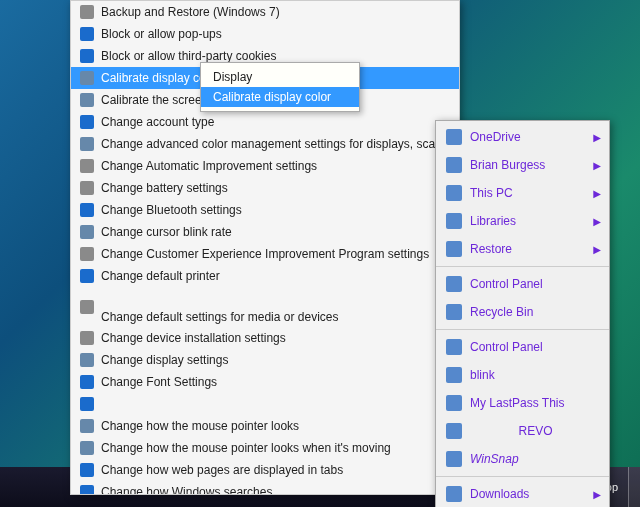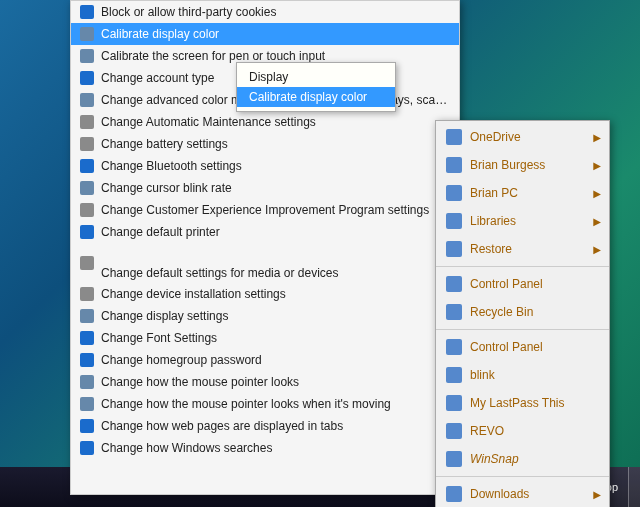--- a/index.html
+++ b/index.html
@@ -107,21 +107,20 @@
     .tooltip-menu {
       position: absolute;
       left: 200px;
       top: 62px;
       background: #fffffa;
       border: 1px solid #aaa;
       padding: 4px 0;
       z-index: 200;
       box-shadow: 2px 2px 6px rgba(0,0,0,0.3);
       min-width: 160px;
-      margin-left: 36px;
     }
 
     .tooltip-item {
       padding: 3px 12px;
       cursor: pointer;
       font-size: 12px;
       color: #222;
     }
 
     .tooltip-item:hover, .tooltip-item.active {
@@ -141,21 +140,21 @@
       box-shadow: 2px 2px 8px rgba(0,0,0,0.4);
       padding: 2px 0;
     }
 
     .right-menu-item {
       display: flex;
       align-items: center;
       padding: 4px 8px;
       cursor: pointer;
       font-size: 12px;
-      color: #a16207;
+      color: #6d28d9;
       position: relative;
     }
 
     .right-menu-item .item-icon {
       width: 20px;
       height: 20px;
       margin-right: 6px;
       flex-shrink: 0;
       display: flex;
       align-items: center;
@@ -175,20 +174,32 @@
     }
   </style>
 </head>
 <body>
 
 <div class="desktop">
 
   <div class="left-menu">
     <div class="left-menu-inner">
 
+    <div class="menu-item-left">
+          <span class="menu-icon">
+            <span style="display: inline-block; width: 14px; height: 14px; background: rgb(138, 138, 138); border-radius: 2px;"></span>
+          </span>
+          <span style="overflow: hidden; text-overflow: ellipsis;">Backup and Restore (Windows 7)</span>
+        </div>
+        <div class="menu-item-left">
+          <span class="menu-icon">
+            <span style="display: inline-block; width: 14px; height: 14px; background: rgb(26, 107, 204); border-radius: 2px;"></span>
+          </span>
+          <span style="overflow: hidden; text-overflow: ellipsis;">Block or allow pop-ups</span>
+        </div>
         <div class="menu-item-left">
           <span class="menu-icon">
             <span style="display: inline-block; width: 14px; height: 14px; background: rgb(26, 107, 204); border-radius: 2px;"></span>
           </span>
           <span style="overflow: hidden; text-overflow: ellipsis;">Block or allow third-party cookies</span>
         </div>
         <div class="menu-item-left highlighted">
           <span class="menu-icon">
             <span style="display: inline-block; width: 14px; height: 14px; background: rgb(102, 136, 170); border-radius: 2px;"></span>
           </span>
@@ -209,21 +220,21 @@
         <div class="menu-item-left">
           <span class="menu-icon">
             <span style="display: inline-block; width: 14px; height: 14px; background: rgb(102, 136, 170); border-radius: 2px;"></span>
           </span>
           <span style="overflow: hidden; text-overflow: ellipsis;">Change advanced color management settings for displays, scanners, and printers</span>
         </div>
         <div class="menu-item-left">
           <span class="menu-icon">
             <span style="display: inline-block; width: 14px; height: 14px; background: rgb(138, 138, 138); border-radius: 2px;"></span>
           </span>
-          <span style="overflow: hidden; text-overflow: ellipsis;">Change Automatic Maintenance settings</span>
+          <span style="overflow: hidden; text-overflow: ellipsis;">Change Automatic Improvement settings</span>
         </div>
         <div class="menu-item-left">
           <span class="menu-icon">
             <span style="display: inline-block; width: 14px; height: 14px; background: rgb(138, 138, 138); border-radius: 2px;"></span>
           </span>
           <span style="overflow: hidden; text-overflow: ellipsis;">Change battery settings</span>
         </div>
         <div class="menu-item-left">
           <span class="menu-icon">
             <span style="display: inline-block; width: 14px; height: 14px; background: rgb(26, 107, 204); border-radius: 2px;"></span>
@@ -269,21 +280,20 @@
         <div class="menu-item-left">
           <span class="menu-icon">
             <span style="display: inline-block; width: 14px; height: 14px; background: rgb(26, 107, 204); border-radius: 2px;"></span>
           </span>
           <span style="overflow: hidden; text-overflow: ellipsis;">Change Font Settings</span>
         </div>
         <div class="menu-item-left">
           <span class="menu-icon">
             <span style="display: inline-block; width: 14px; height: 14px; background: rgb(26, 107, 204); border-radius: 2px;"></span>
           </span>
-          <span style="overflow: hidden; text-overflow: ellipsis;">Change homegroup password</span>
         </div>
         <div class="menu-item-left">
           <span class="menu-icon">
             <span style="display: inline-block; width: 14px; height: 14px; background: rgb(102, 136, 170); border-radius: 2px;"></span>
           </span>
           <span style="overflow: hidden; text-overflow: ellipsis;">Change how the mouse pointer looks</span>
         </div>
         <div class="menu-item-left">
           <span class="menu-icon">
             <span style="display: inline-block; width: 14px; height: 14px; background: rgb(102, 136, 170); border-radius: 2px;"></span>
@@ -324,21 +334,21 @@
         <div class="item-icon">
           <span style="display: inline-block; width: 16px; height: 16px; background: rgb(85, 136, 204); border-radius: 2px;"></span>
         </div>
         <span style="flex: 1 1 0%;">Brian Burgess</span>
         <span class="arrow">▶</span>
       </div>
       <div class="right-menu-item">
         <div class="item-icon">
           <span style="display: inline-block; width: 16px; height: 16px; background: rgb(85, 136, 204); border-radius: 2px;"></span>
         </div>
-        <span style="flex: 1 1 0%;">Brian PC</span>
+        <span style="flex: 1 1 0%;">This PC</span>
         <span class="arrow">▶</span>
       </div>
       <div class="right-menu-item">
         <div class="item-icon">
           <span style="display: inline-block; width: 16px; height: 16px; background: rgb(85, 136, 204); border-radius: 2px;"></span>
         </div>
         <span style="flex: 1 1 0%;">Libraries</span>
         <span class="arrow">▶</span>
       </div>
       <div class="right-menu-item">
@@ -377,21 +387,21 @@
       <div class="right-menu-item">
         <div class="item-icon">
           <span style="display: inline-block; width: 16px; height: 16px; background: rgb(85, 136, 204); border-radius: 2px;"></span>
         </div>
         <span style="flex: 1 1 0%;">My LastPass This</span>
       </div>
       <div class="right-menu-item">
         <div class="item-icon">
           <span style="display: inline-block; width: 16px; height: 16px; background: rgb(85, 136, 204); border-radius: 2px;"></span>
         </div>
-        <span style="flex: 1 1 0%;">REVO</span>
+        <span style="flex: 1 1 0%; text-align: center;">REVO</span>
       </div>
       <div class="right-menu-item">
         <div class="item-icon">
           <span style="display: inline-block; width: 16px; height: 16px; background: rgb(85, 136, 204); border-radius: 2px;"></span>
         </div>
         <span style="flex: 1 1 0%; font-style: italic;">WinSnap</span>
       </div>
       <div class="right-menu-separator"></div>
       <div class="right-menu-item">
         <div class="item-icon">

